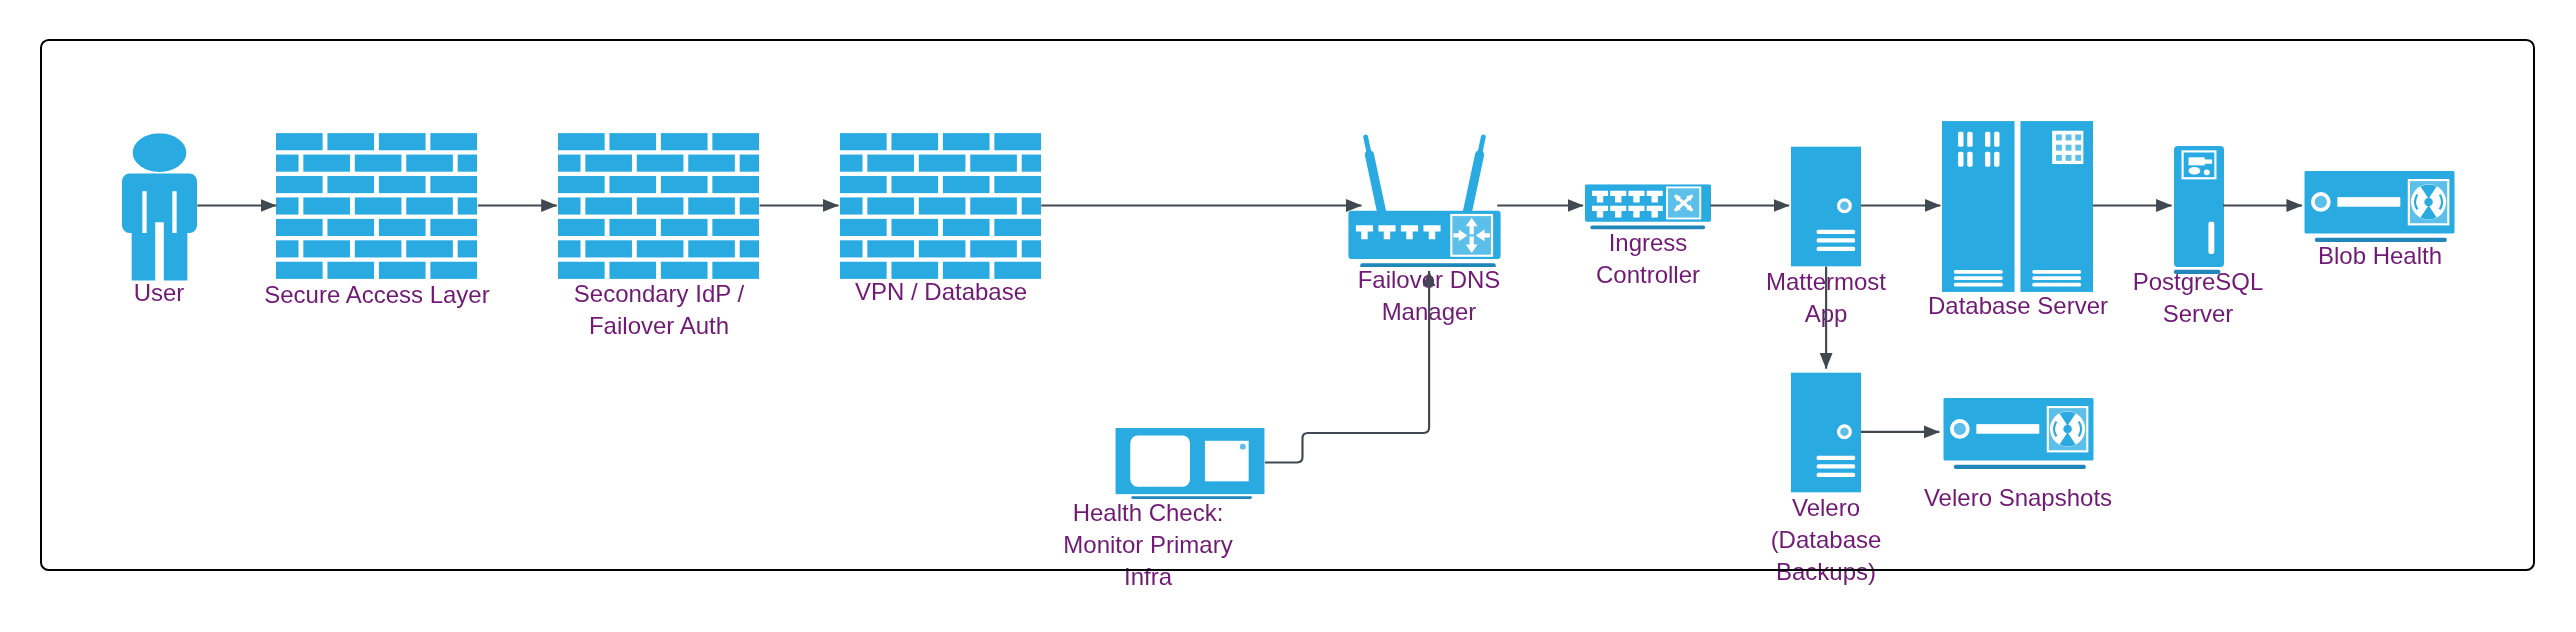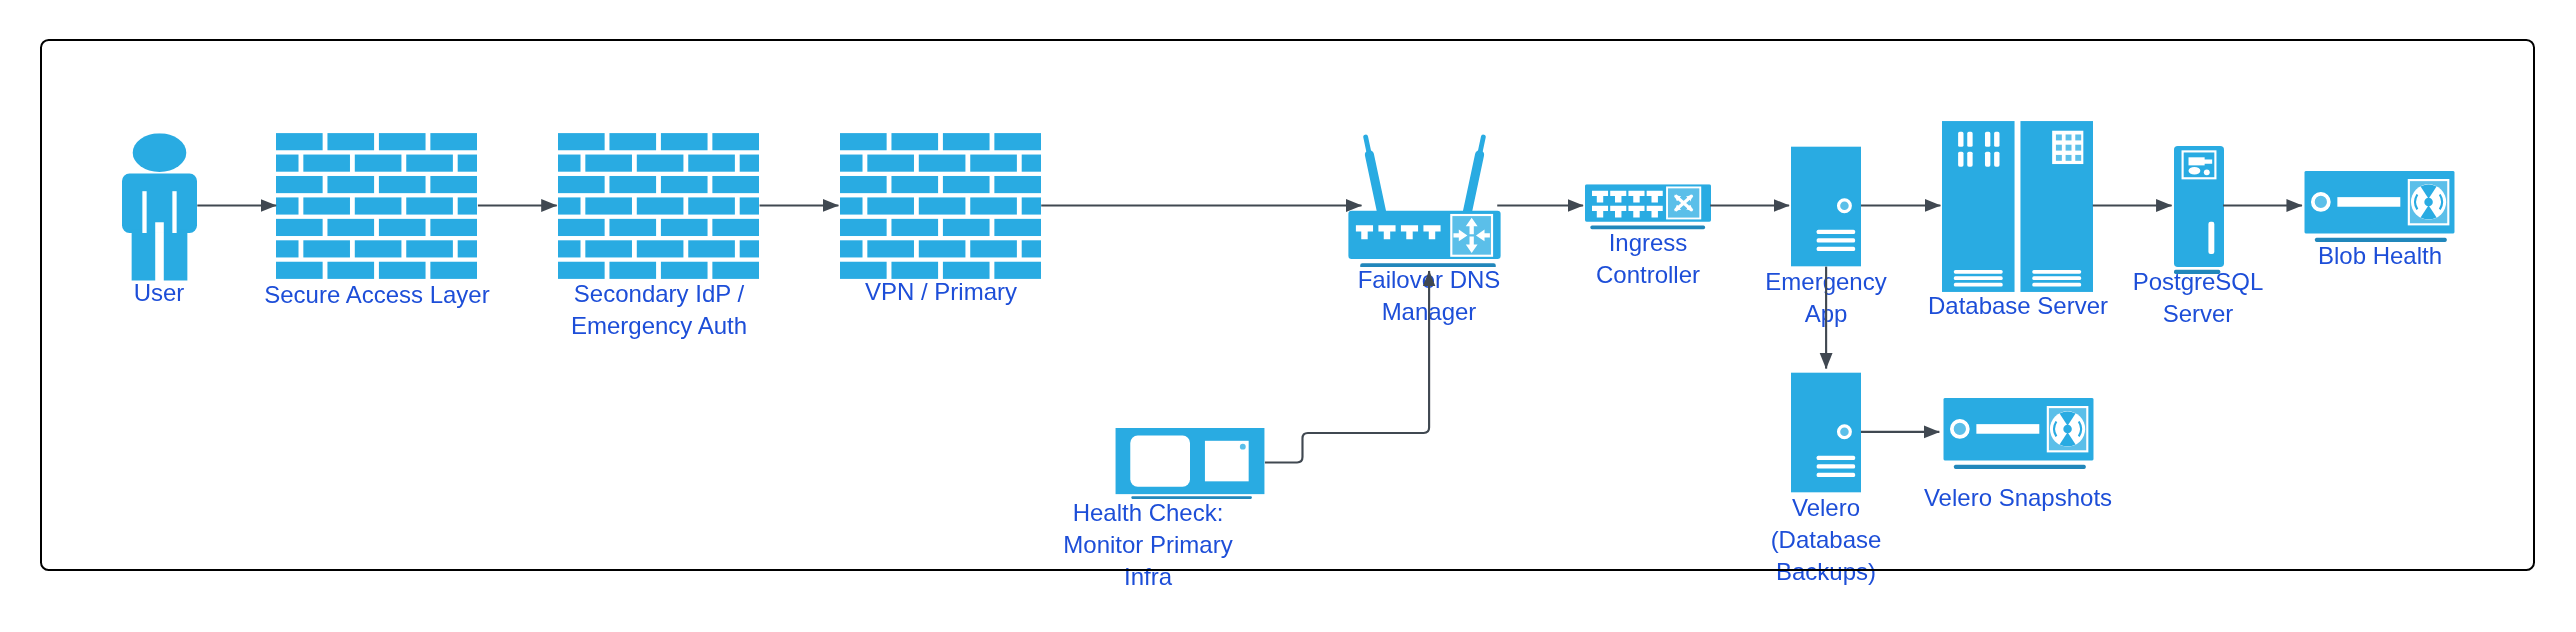--- a/index.html
+++ b/index.html
@@ -1,21 +1,21 @@
 <!DOCTYPE html>
 <html style="--primary: #29ABE2; --accent_light: #5BBFE9; --shadow: #2187BB; --connector: #404851; --frame: #000000; --label_text: #000000;font-size:8.6px"><head>
 <meta charset="utf-8">
 <style>
   html,body{margin:0;padding:0;background:#fff;}
   body{width:2576px;height:632px;position:relative;overflow:hidden;
        font-family:"Liberation Sans",sans-serif;}
   .node{position:absolute;}
   .node svg{display:block;overflow:visible;}
   .label{position:absolute;transform:translateX(-50%);width:333px;text-align:center;
-         white-space:pre-line;font-size:24px;line-height:32px;color:#1d4ed8;z-index:3;}
+         white-space:pre-line;font-size:24px;line-height:32px;color:#701a75;z-index:3;}
   #connector-layer{position:absolute;left:0;top:0;z-index:5;pointer-events:none;}
   #frame{position:absolute;left:40px;top:39px;width:2491px;height:528px;
          border:2.7px solid #000;border-radius:8.6px;z-index:6;pointer-events:none;}
   .ic{z-index:2;}
 </style>
 </head>
 <body>
 
 <svg width="0" height="0" style="position:absolute" aria-hidden="true">
   <defs>
@@ -221,28 +221,28 @@
     </svg>
 </div>
 <div class="label" style="left:377px;top:279px">Secure Access Layer</div>
 
 <div class="node ic" style="left:558px;top:133px">
   <svg width="201" height="146" viewBox="0 0 375 272">
       <use href="#firewall-icon"></use>
     </svg>
 </div>
 <div class="label" style="left:659px;top:278px">Secondary IdP /
-Emergency Auth</div>
+Failover Auth</div>
 
 <div class="node ic" style="left:840px;top:133px">
   <svg width="201" height="146" viewBox="0 0 375 272">
       <use href="#firewall-icon"></use>
     </svg>
 </div>
-<div class="label" style="left:941px;top:276px">VPN / Primary</div>
+<div class="label" style="left:941px;top:276px">VPN / Database</div>
 
 <div class="node ic" style="left:1344px;top:133px">
   <svg width="161" height="134" viewBox="0 0 300 250">
       <use href="#wifi-router-icon"></use>
     </svg>
 </div>
 <div class="label" style="left:1429px;top:264px">Failover DNS
 Manager</div>
 
 <div class="node ic" style="left:1585px;top:184px">
@@ -251,21 +251,21 @@
     </svg>
 </div>
 <div class="label" style="left:1648px;top:227px">Ingress
 Controller</div>
 
 <div class="node ic" style="left:1791px;top:146px">
   <svg width="70" height="121" viewBox="0 0 131 225">
       <use href="#server-tower-icon"></use>
     </svg>
 </div>
-<div class="label" style="left:1826px;top:266px">Emergency
+<div class="label" style="left:1826px;top:266px">Mattermost
 App</div>
 
 <div class="node ic" style="left:1942px;top:121px">
   <svg width="151" height="171" viewBox="0 0 281 318">
       <use href="#server-rack-icon"></use>
     </svg>
 </div>
 <div class="label" style="left:2018px;top:290px">Database Server</div>
 
 <div class="node ic" style="left:2174px;top:146px">

